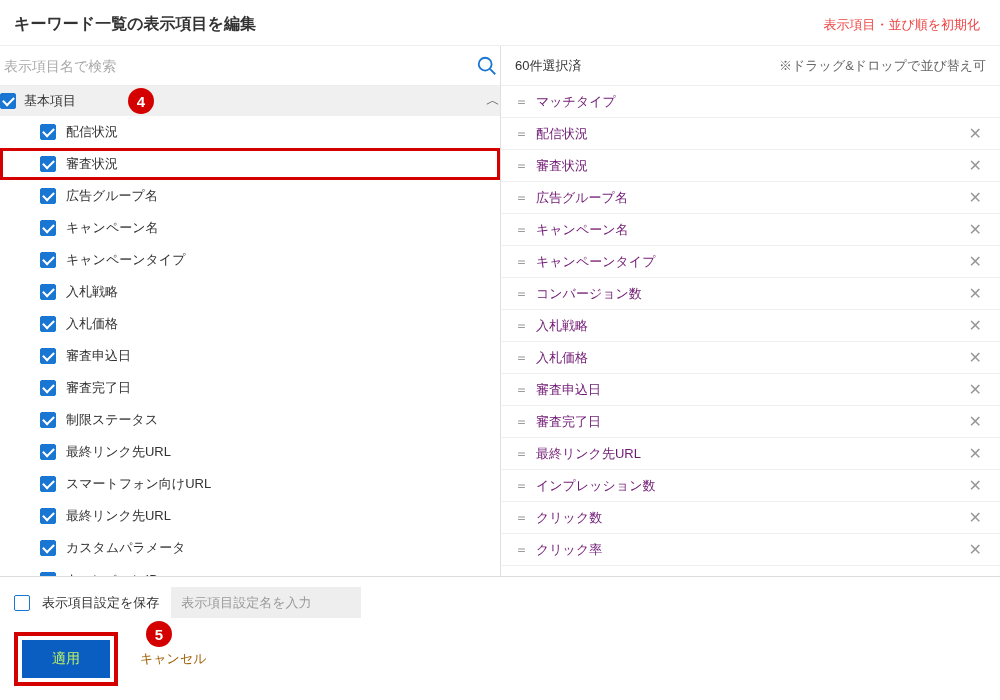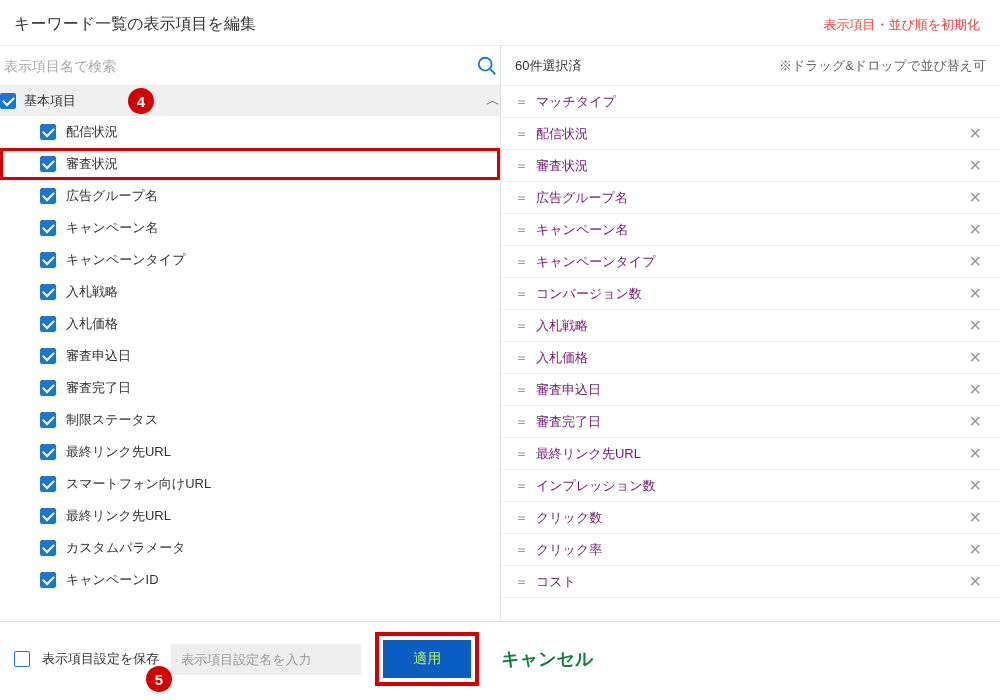--- a/index.html
+++ b/index.html
@@ -15,21 +15,21 @@
       flex-direction: column;
     }
     .header {
       display: flex;
       justify-content: space-between;
       align-items: center;
       padding: 14px 20px 10px 14px;
     }
     .header h1 {
       font-size: 16px;
-      font-weight: normal;
+      font-weight: bold;
       color: #333;
     }
     .reset-link {
       color: #ef4444;
       font-size: 13px;
       cursor: pointer;
     }
     .main {
       display: flex;
       flex: 1;
@@ -172,21 +172,21 @@
     .remove-x {
       color: #999;
       font-size: 16px;
       cursor: pointer;
       padding: 2px 4px;
     }
     .footer {
       border-top: 1px solid #ddd;
       padding: 10px 14px 14px;
       display: flex;
-      flex-direction: row;
+      flex-direction: column;
       gap: 14px;
       position: relative;
     }
     .save-row {
       display: flex;
       align-items: center;
       gap: 12px;
     }
     .save-name-input {
       background: #eee;
@@ -208,24 +208,23 @@
     }
     .apply-btn {
       background: #0a5ec2;
       color: #bef264;
       border: none;
       padding: 10px 30px;
       font-size: 14px;
       cursor: pointer;
     }
     .cancel-link {
-      color: #15803d;
-      cursor: pointer;
-      font-size: 18px;
-      font-weight: bold;
+      color: #a16207;
+      cursor: pointer;
+      font-size: 13px;
     }
     .rel { position: relative; }
   </style>
 </head>
 <body>
 
 <div class="header">
   <h1>キーワード一覧の表示項目を編集</h1>
   <span class="reset-link">表示項目・並び順を初期化</span>
 </div>

